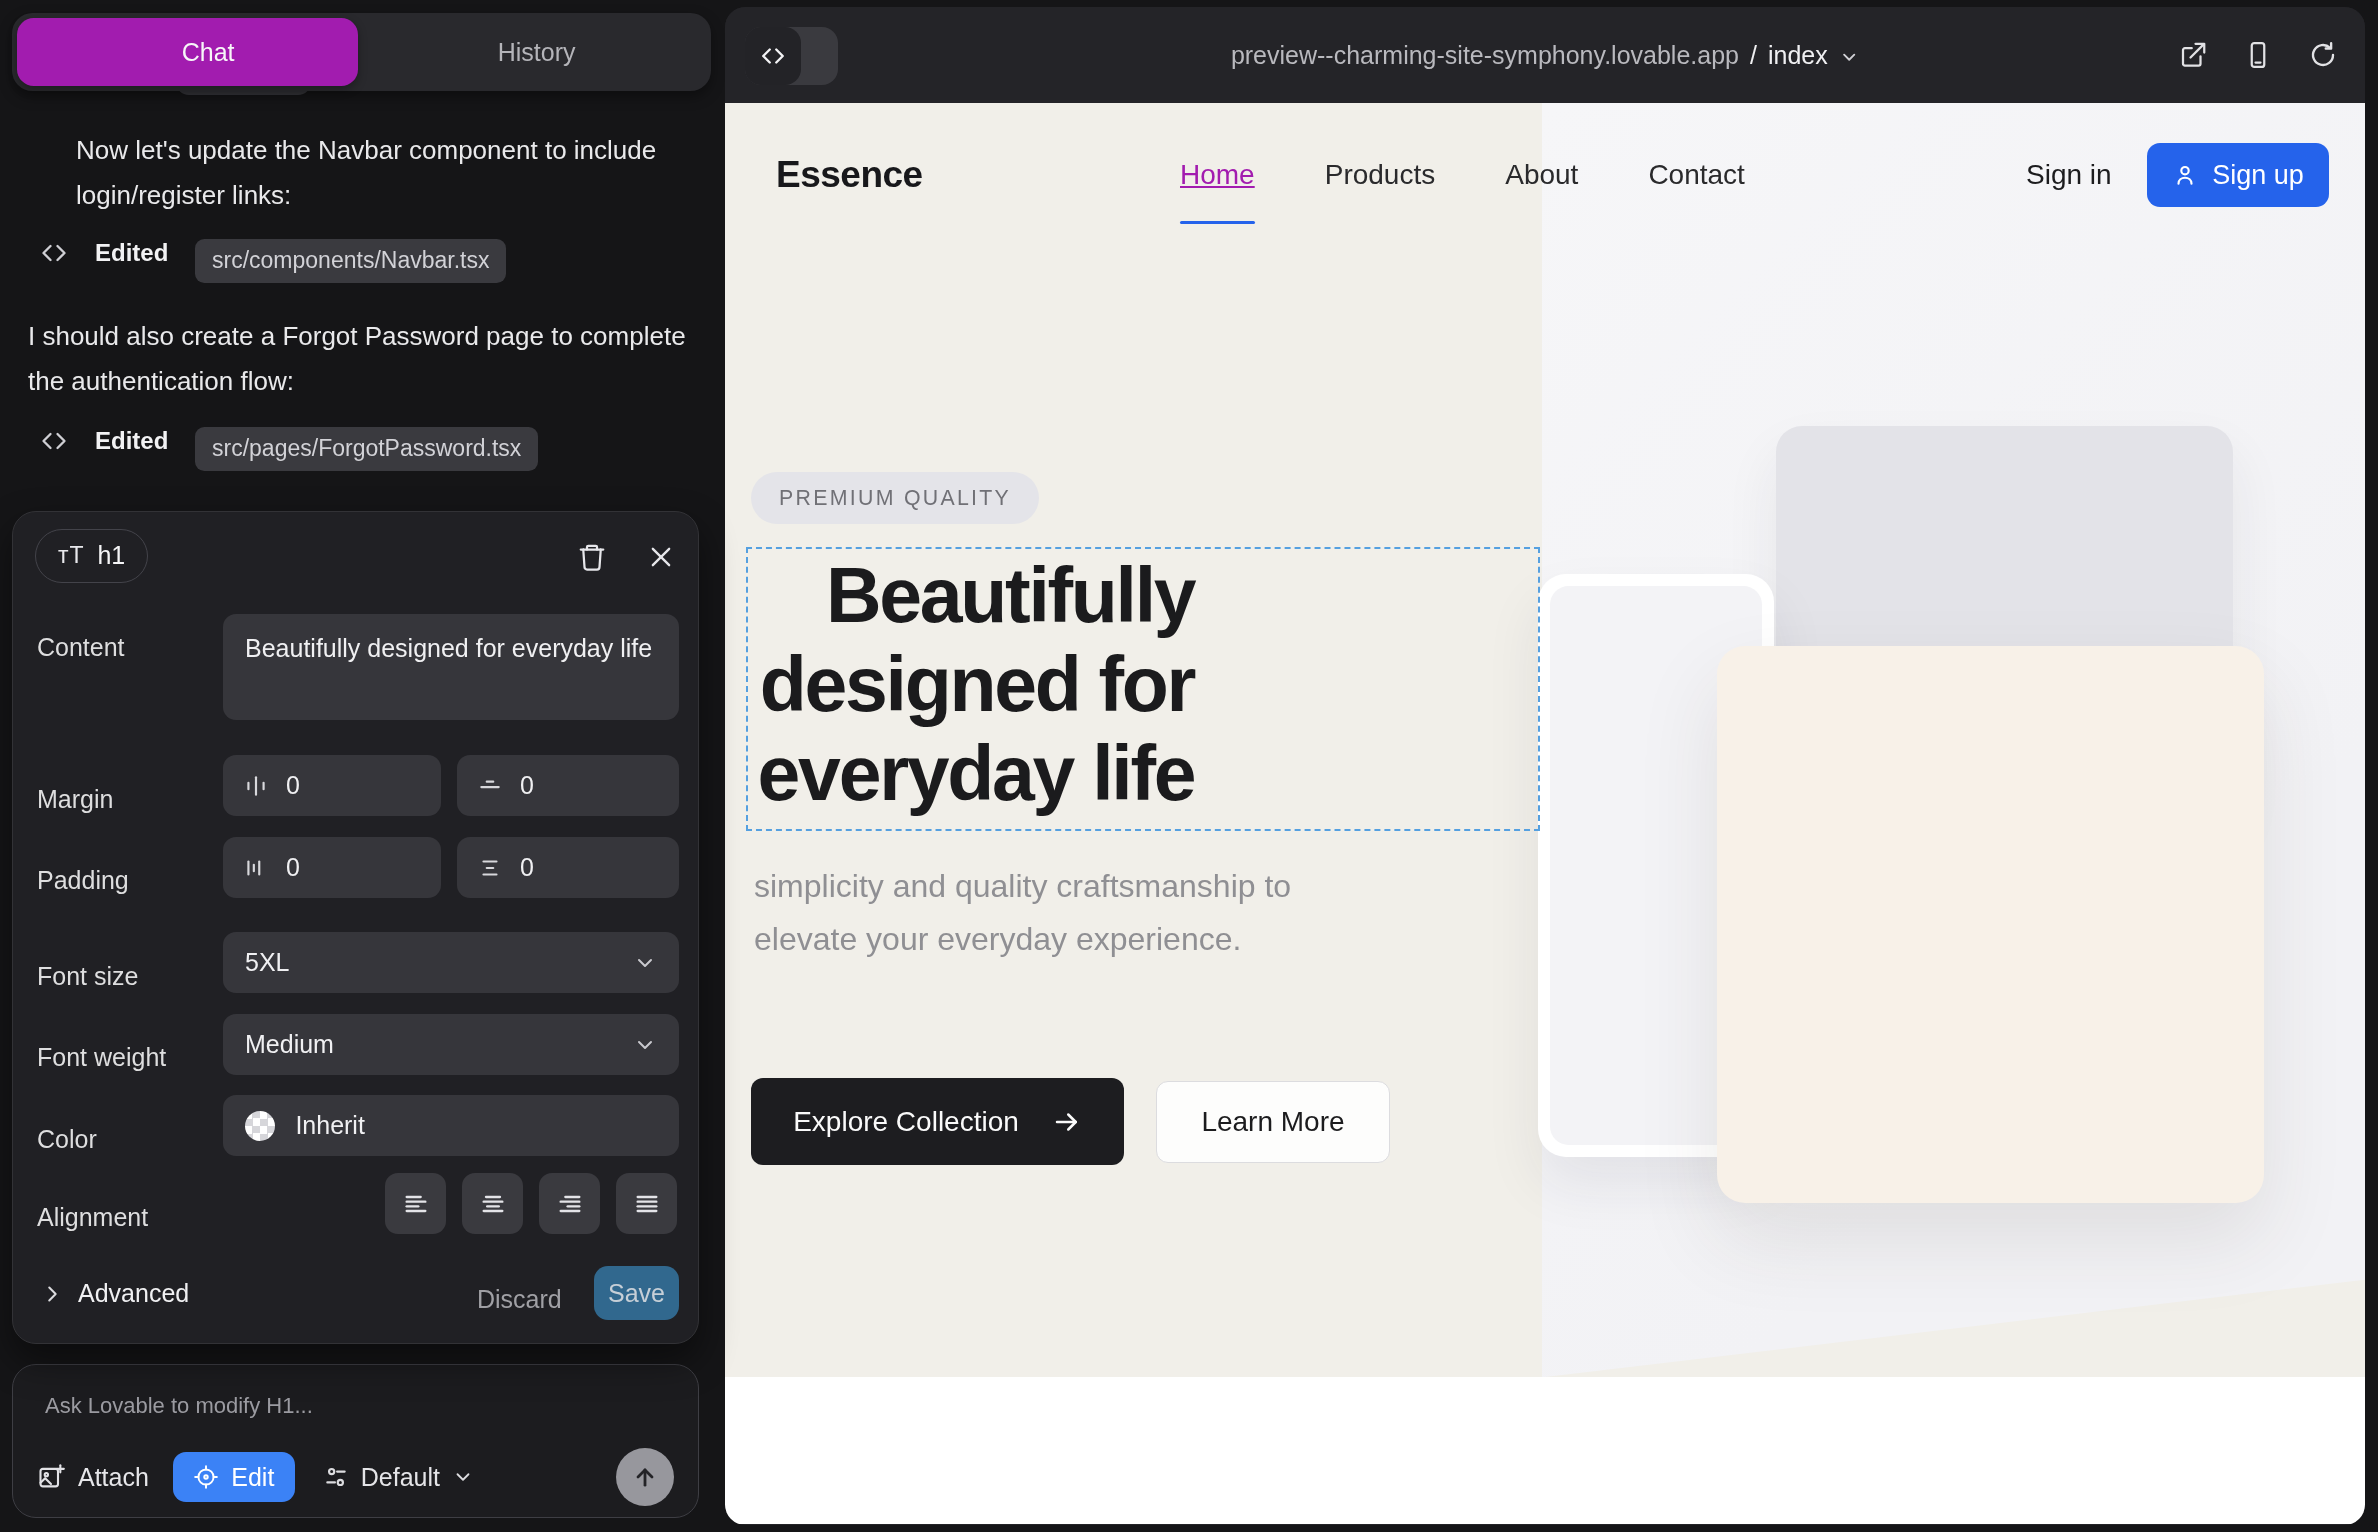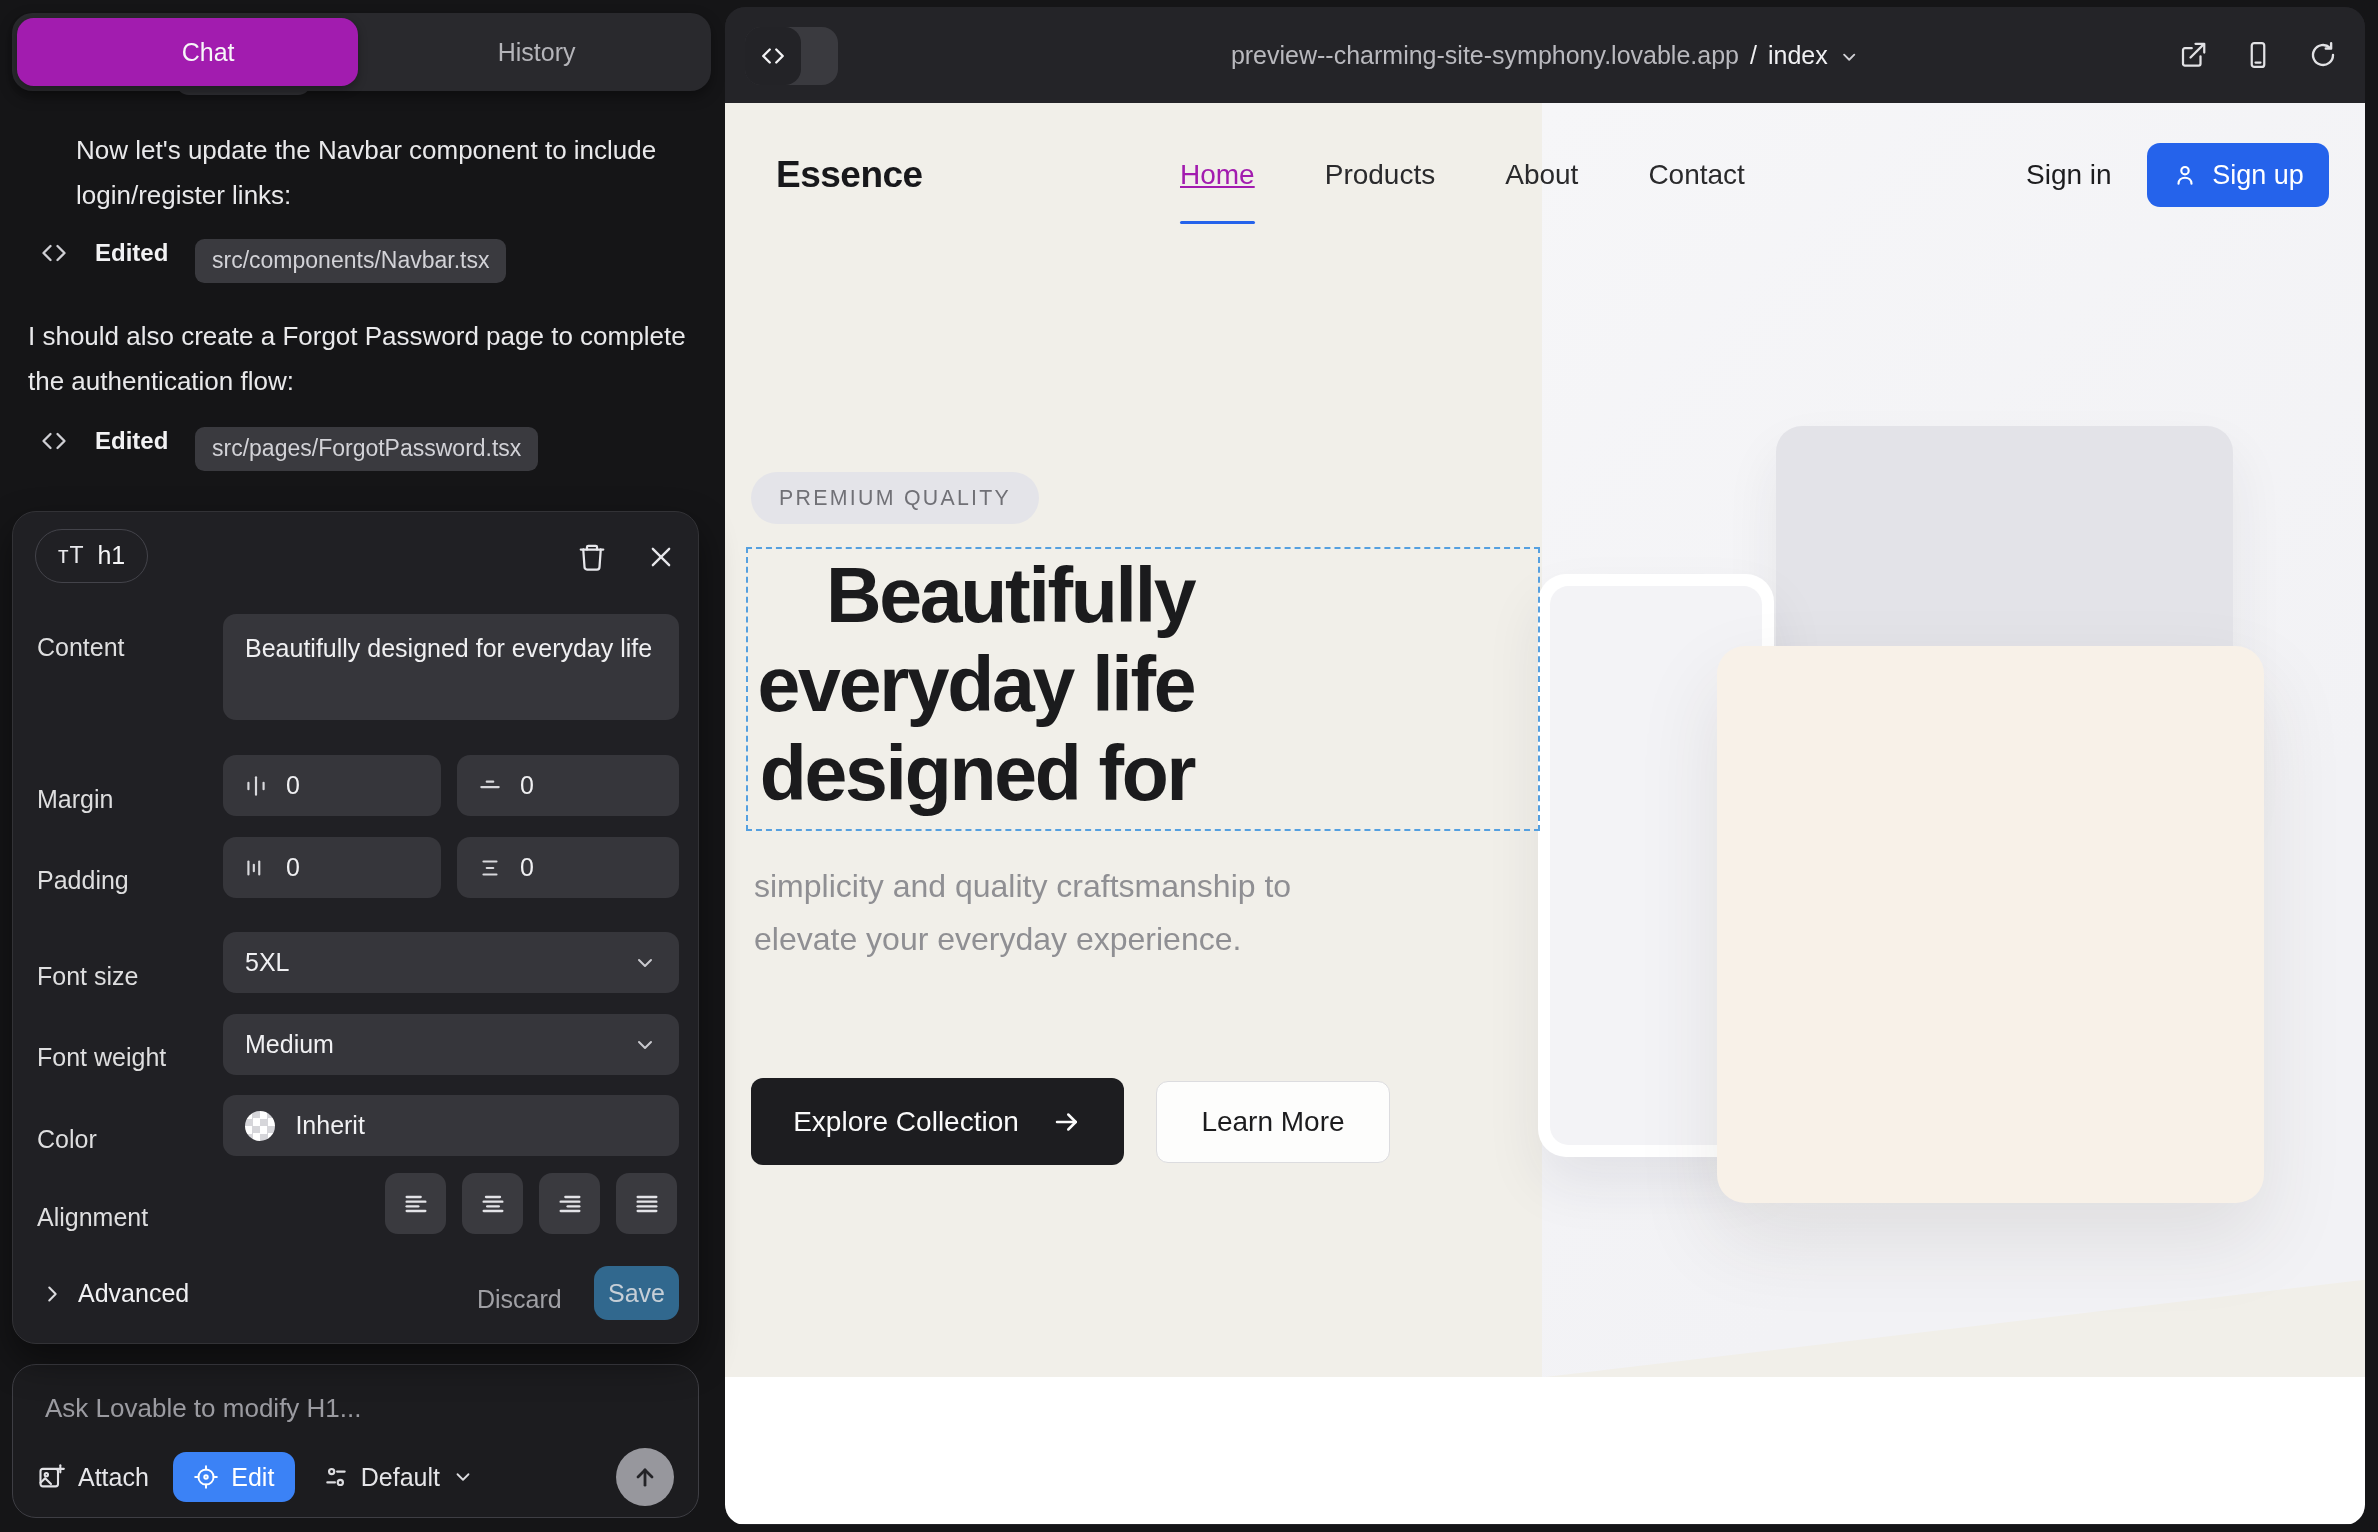--- a/index.html
+++ b/index.html
@@ -51,21 +51,21 @@
   .align-btn svg { stroke:#e4e4e8; }
 
   .advanced { position:absolute; left:28px; top:767px; display:flex; align-items:center; gap:15px; cursor:pointer; }
   .advanced svg { stroke:#dcdcdf; }
   .advanced-label { font-size:25px; font-weight:500; color:#f0f0f2; }
   .discard-btn { position:absolute; left:464px; top:773px; font-size:25px; color:#a0a0a5; cursor:pointer; }
   .save-btn { position:absolute; left:581px; top:754px; width:85px; height:54px; background:#31688e; border-radius:14px; display:flex; align-items:center; justify-content:center; font-size:25px; color:#c6cfd7; cursor:pointer; }
 
   
   .composer { position:absolute; left:12px; top:1364px; width:687px; height:154px; background:#1c1c1f; border:1.9px solid #3e3e44; border-radius:24px; }
-  .composer-placeholder { position:absolute; left:32px; top:28px; font-size:26px; color:#9b9ba1; }
+  .composer-placeholder { position:absolute; left:32px; top:28px; font-size:22px; color:#9b9ba1; }
   .composer-row { position:absolute; left:24px; right:24px; top:87px; height:50px; display:flex; align-items:center; }
   .attach { display:flex; align-items:center; gap:13px; cursor:pointer; }
   .attach svg { stroke:#e2e2e6; }
   .attach-label { font-size:25px; color:#e6e6e9; }
   .edit-pill { margin-left:24px; height:50px; padding:0 20.4px; background:#3b82f6; border-radius:13px; display:flex; align-items:center; gap:12px; cursor:pointer; }
   .edit-pill svg { stroke:#ffffff; }
   .edit-label { font-size:25px; color:#ffffff; }
   .default-ctl { margin-left:28px; display:flex; align-items:center; gap:12px; cursor:pointer; }
   .default-ctl svg { stroke:#dcdcdf; }
   .default-label { font-size:25px; color:#e4e4e7; }
@@ -402,22 +402,22 @@
             </svg>
           <span class="signup-label">Sign up</span>
         </div>
       </div>
 
       <div class="badge">PREMIUM QUALITY</div>
 
       <div class="selection">
         <div class="hero-h1">
           <div>Beautifully</div>
+          <div>designed for</div>
           <div>everyday life</div>
-          <div>designed for</div>
         </div>
       </div>
 
       <div class="hero-p">
         <div>simplicity and quality craftsmanship to</div>
         <div>elevate your everyday experience.</div>
       </div>
 
       <div class="cta-primary">
         <span class="cta-primary-label">Explore Collection</span>

